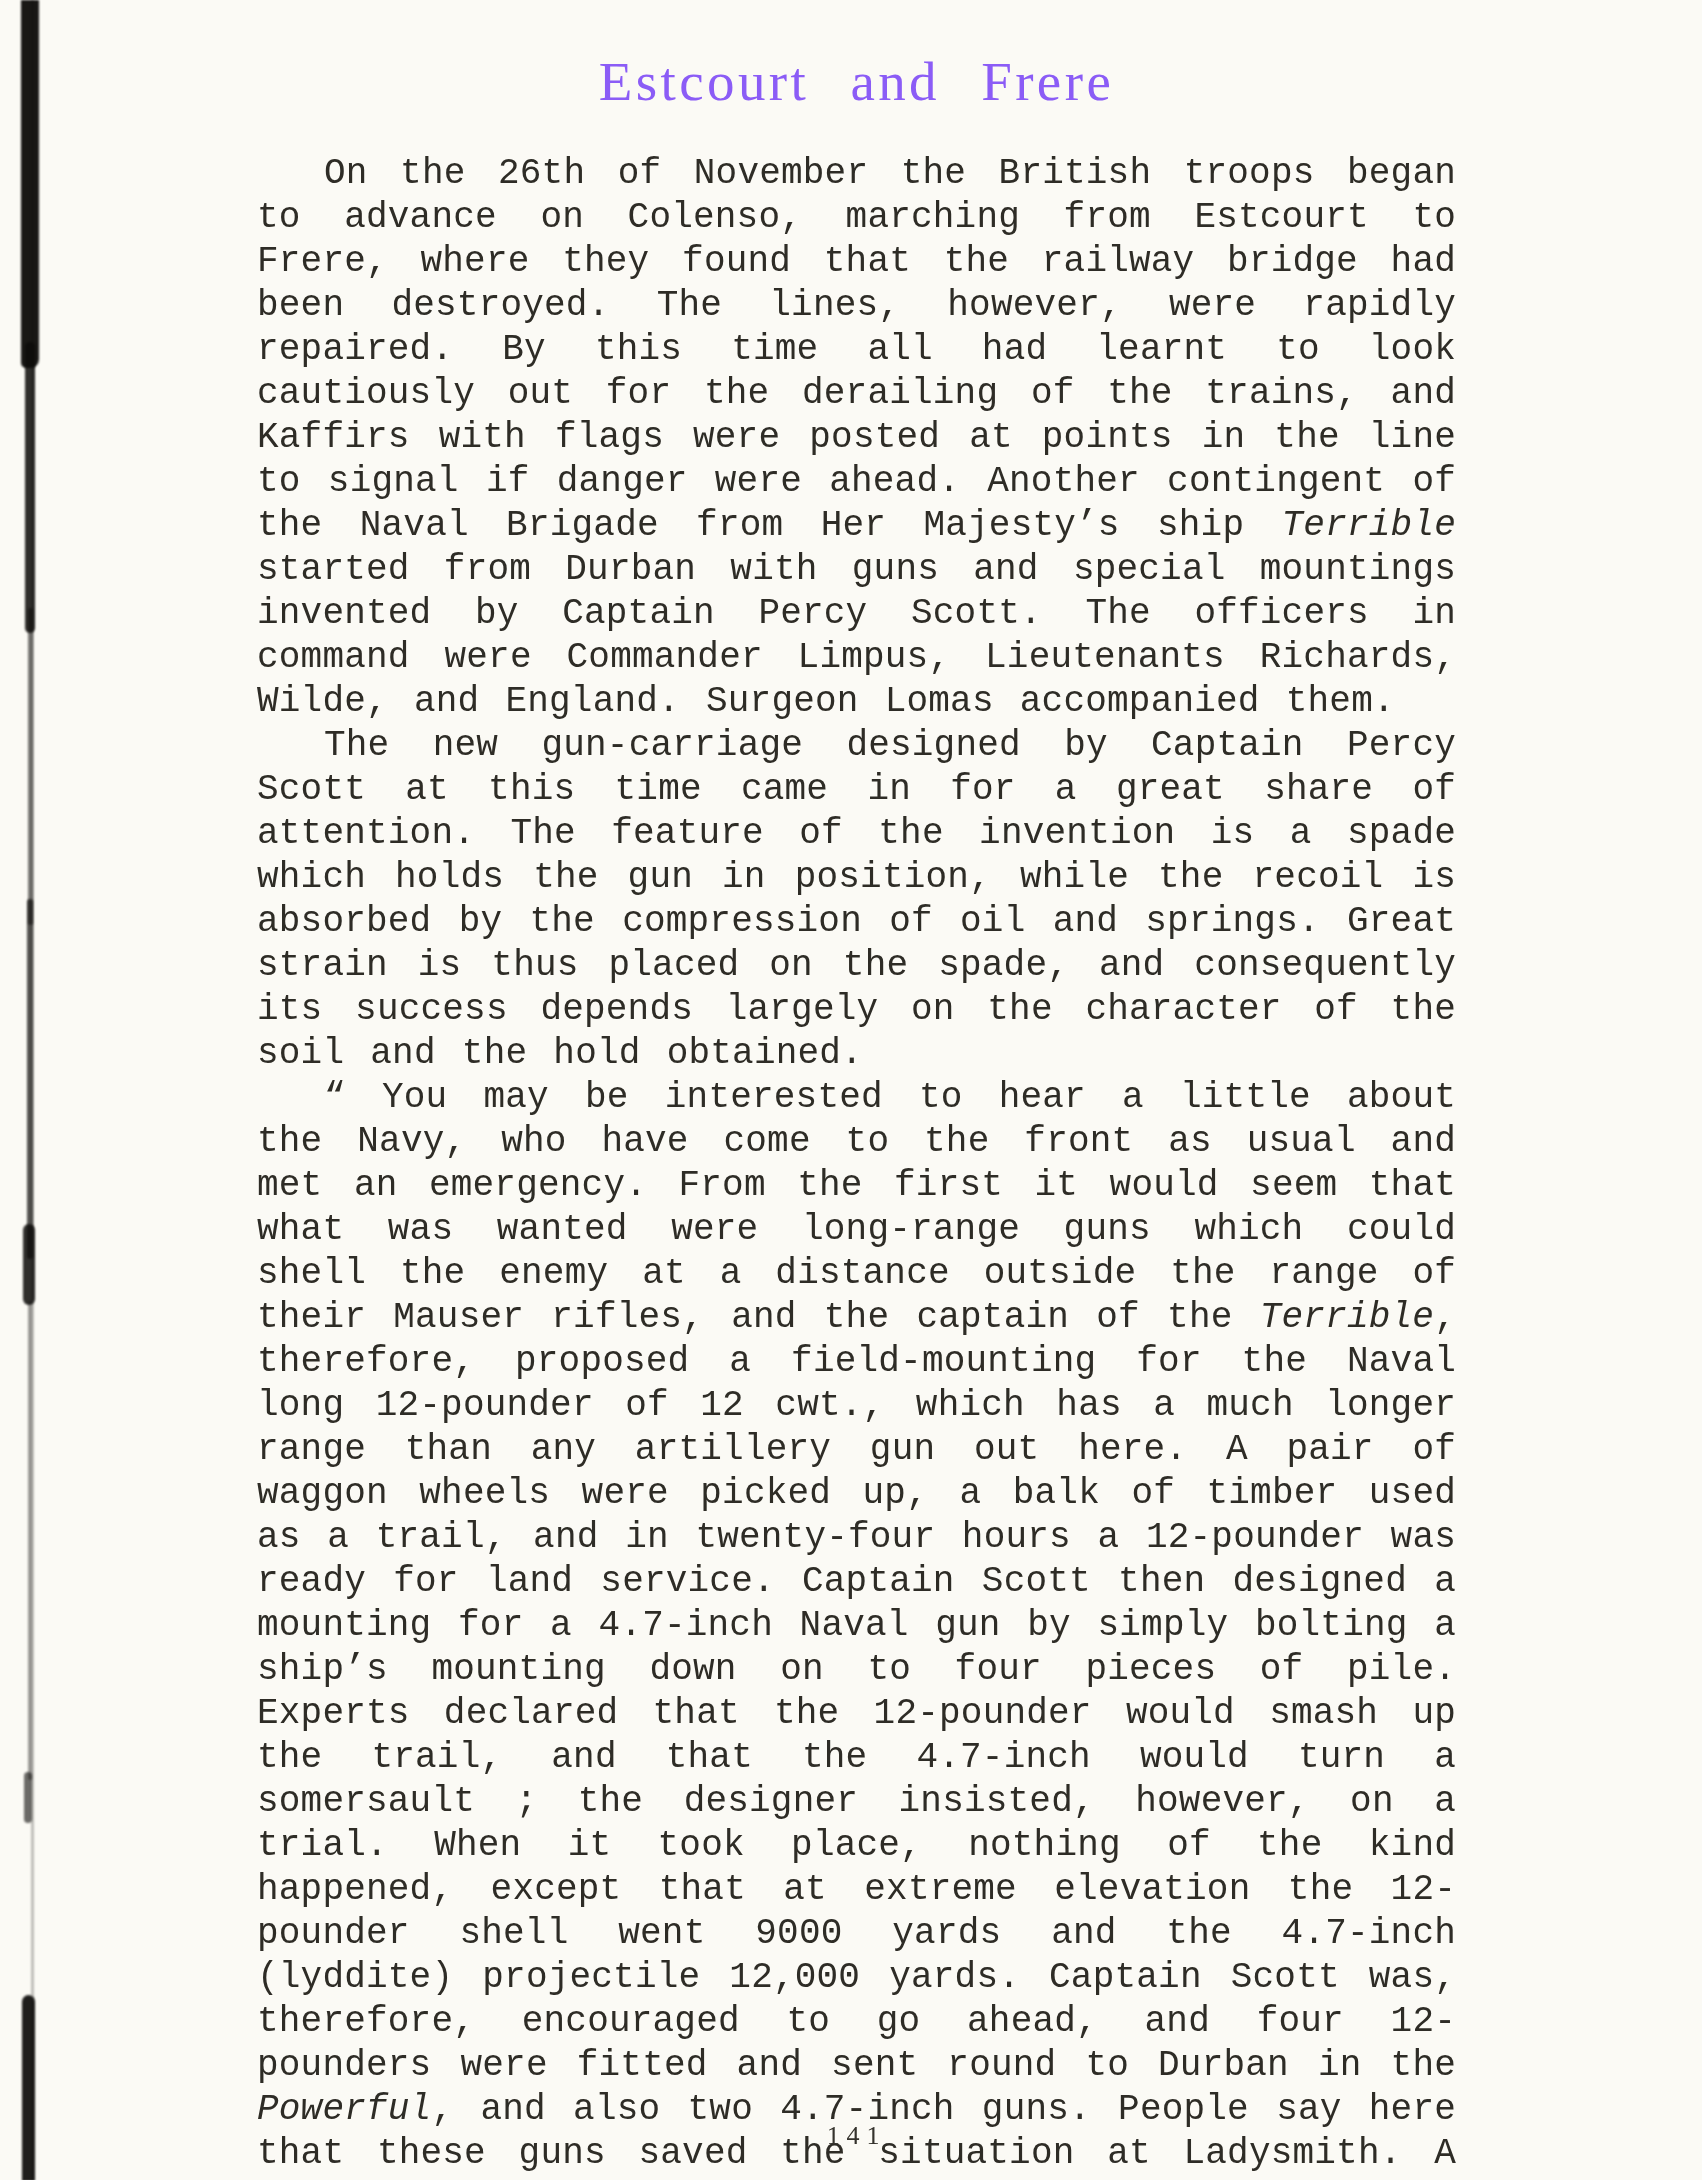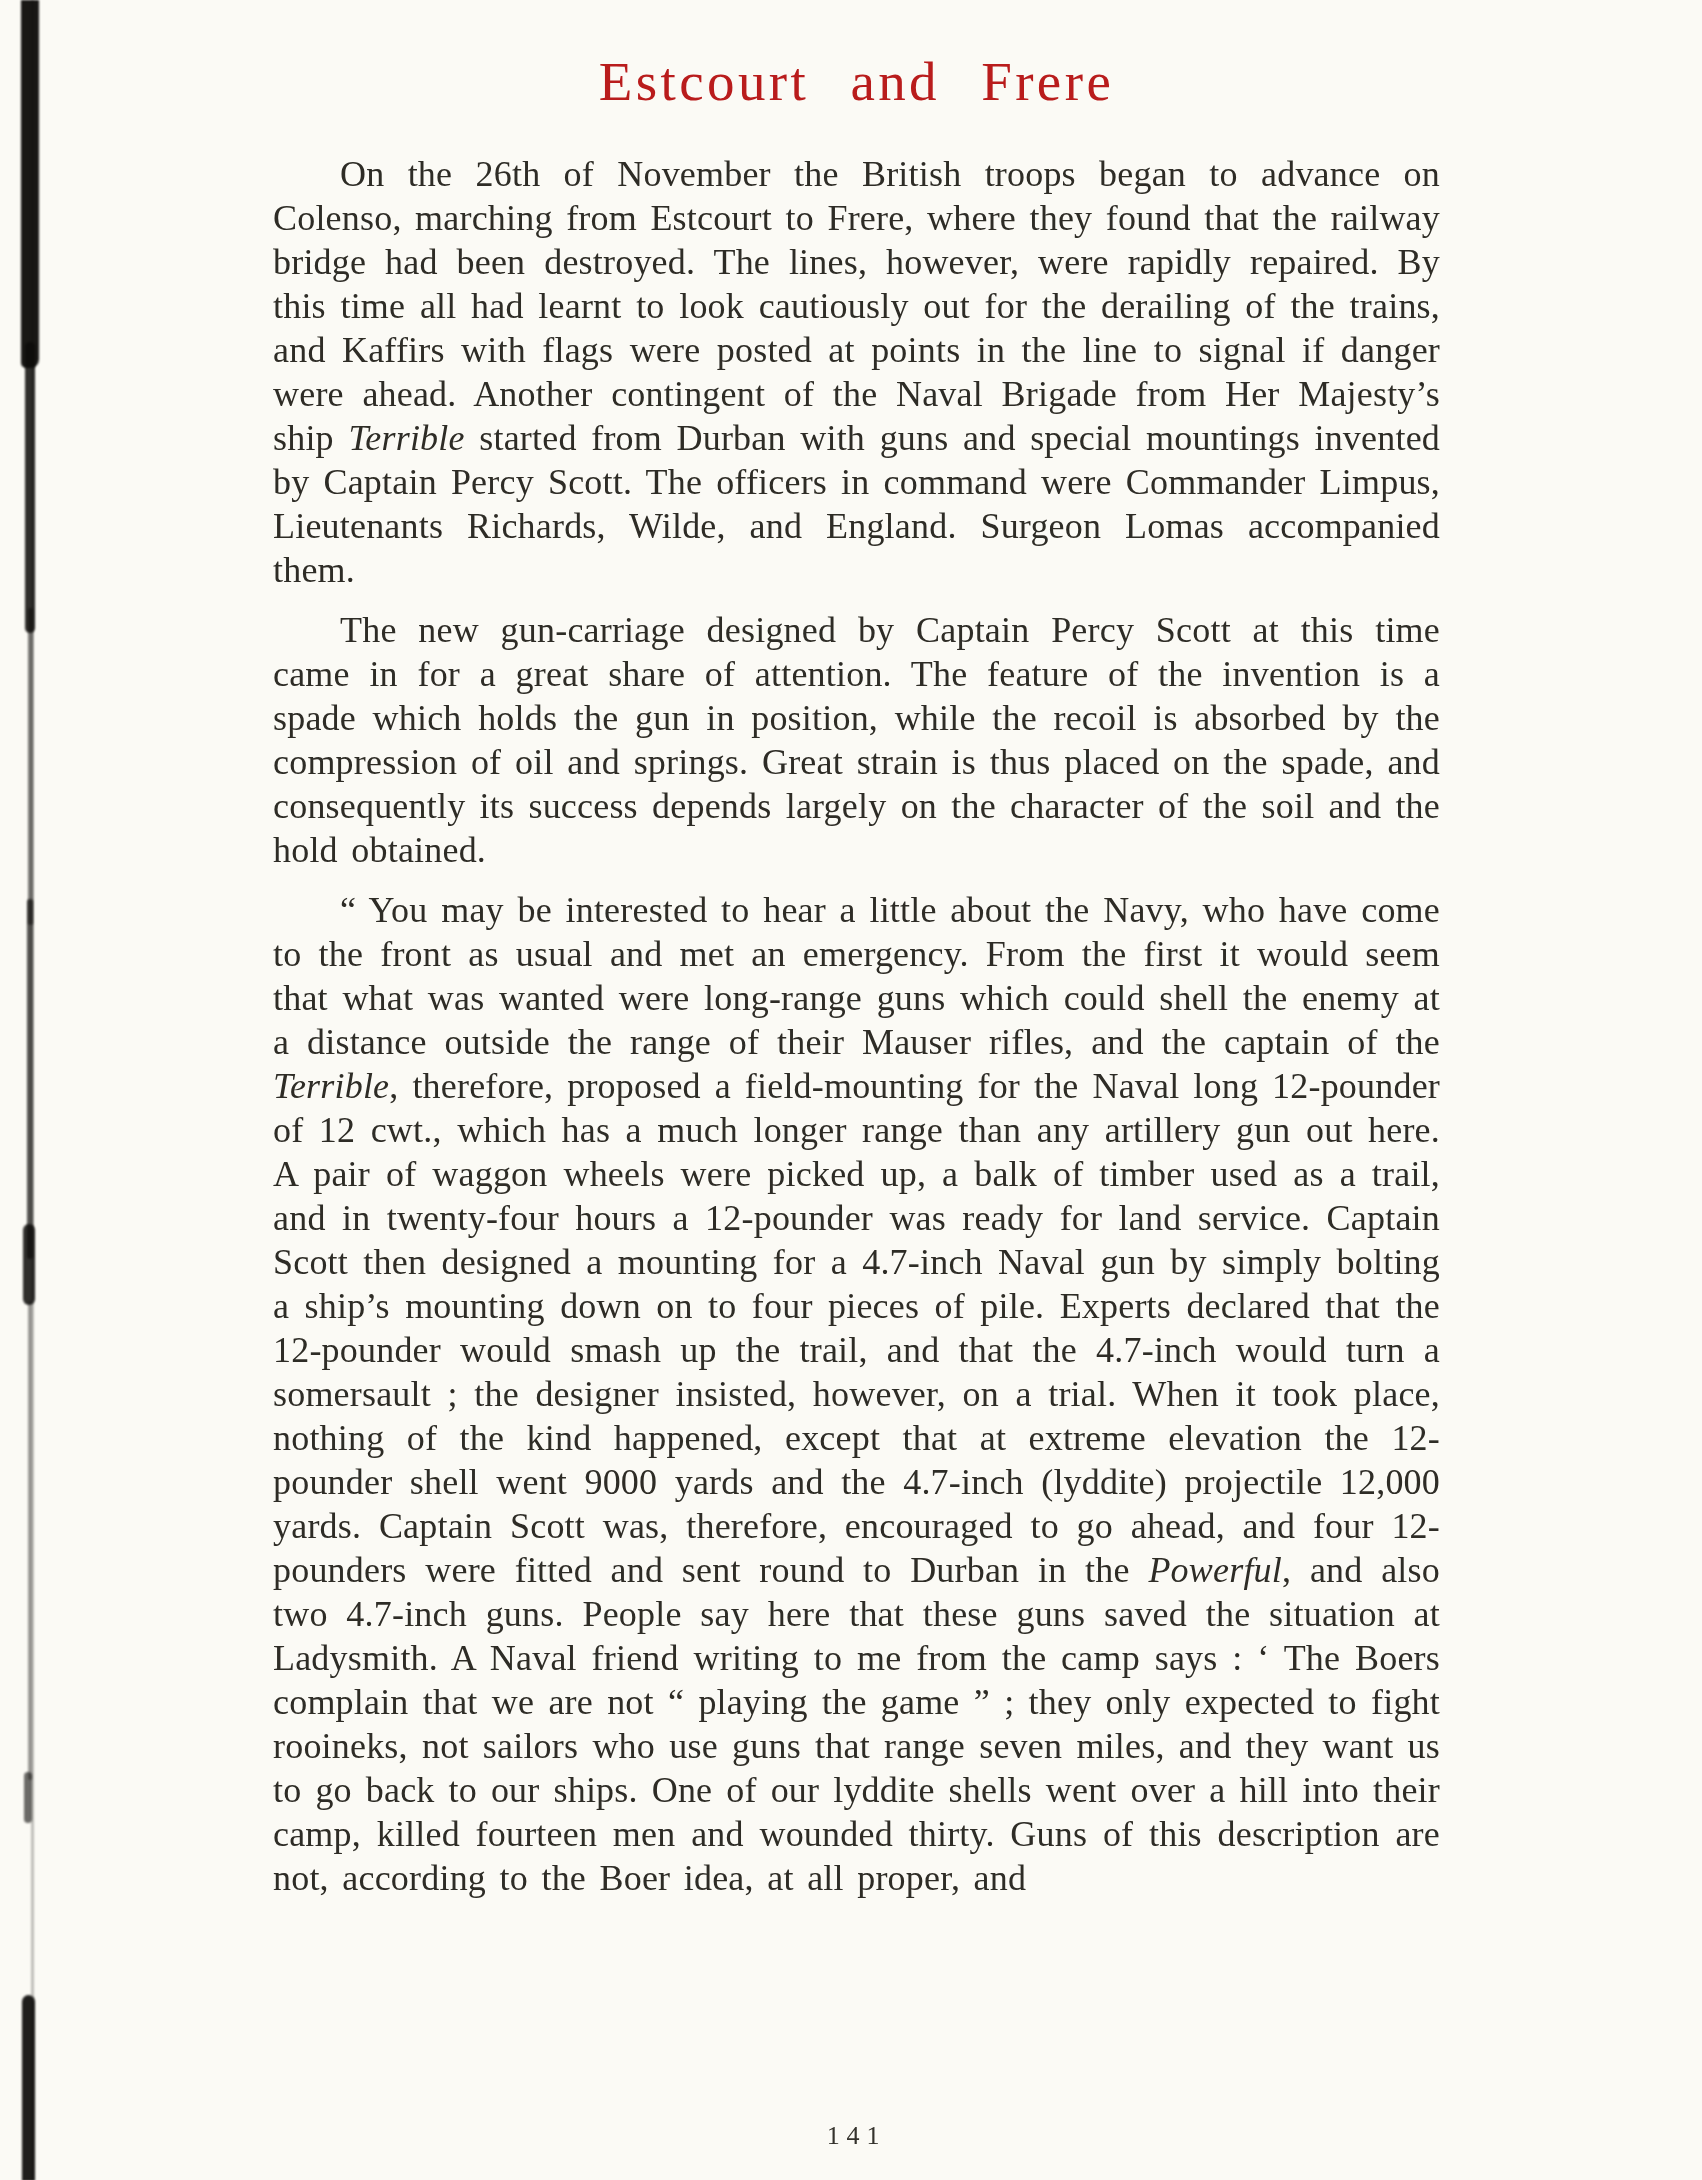--- a/index.html
+++ b/index.html
@@ -17,30 +17,31 @@
     padding:26px 247px 0 257px;
     box-sizing:border-box;
   }
   .title{
     font-size:55px;
     font-weight:400;
     text-align:center;
     letter-spacing:3.4px;
     word-spacing:24px;
     margin:24px 0 39px 0;
-    color:#b91c1c;
+    color:#8b5cf6;
   }
   .body p{
     font-size:36px;
     line-height:44px;
     text-align:justify;
     text-indent:67px;
-    margin:16px;
+    margin:0;
     letter-spacing:0.2px;
     word-spacing:4.3px;
+    font-family:Liberation Mono, monospace;
   }
   .body p i{font-style:italic;}
   .folio{
     position:absolute;
     bottom:29px;
     left:257px;right:247px;
     text-align:center;
     font-size:26px;
     letter-spacing:6.8px;
     color:#34322c;

